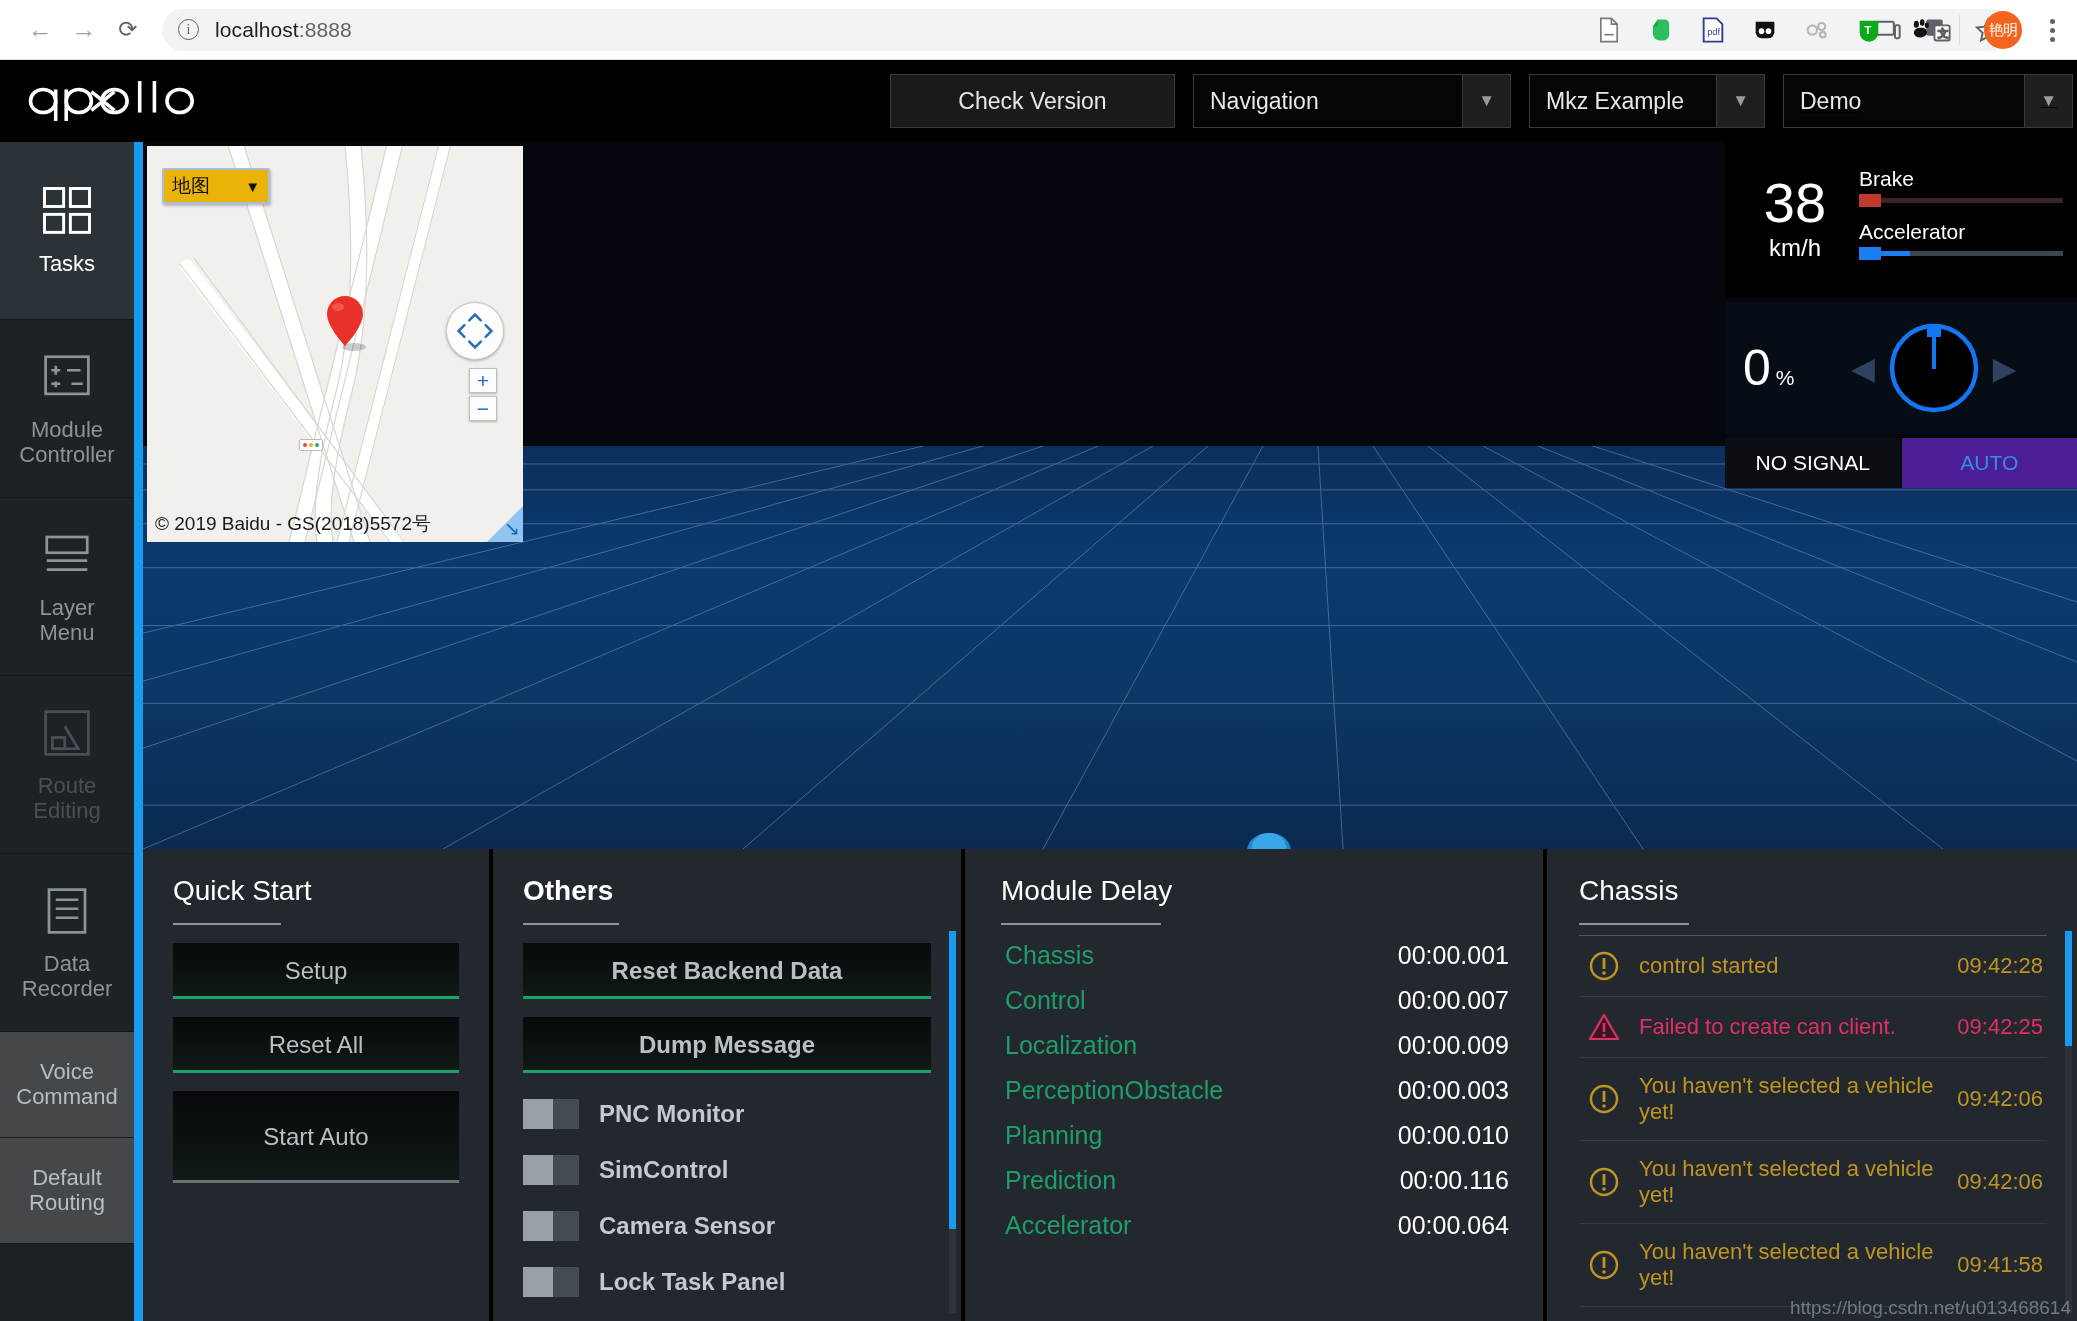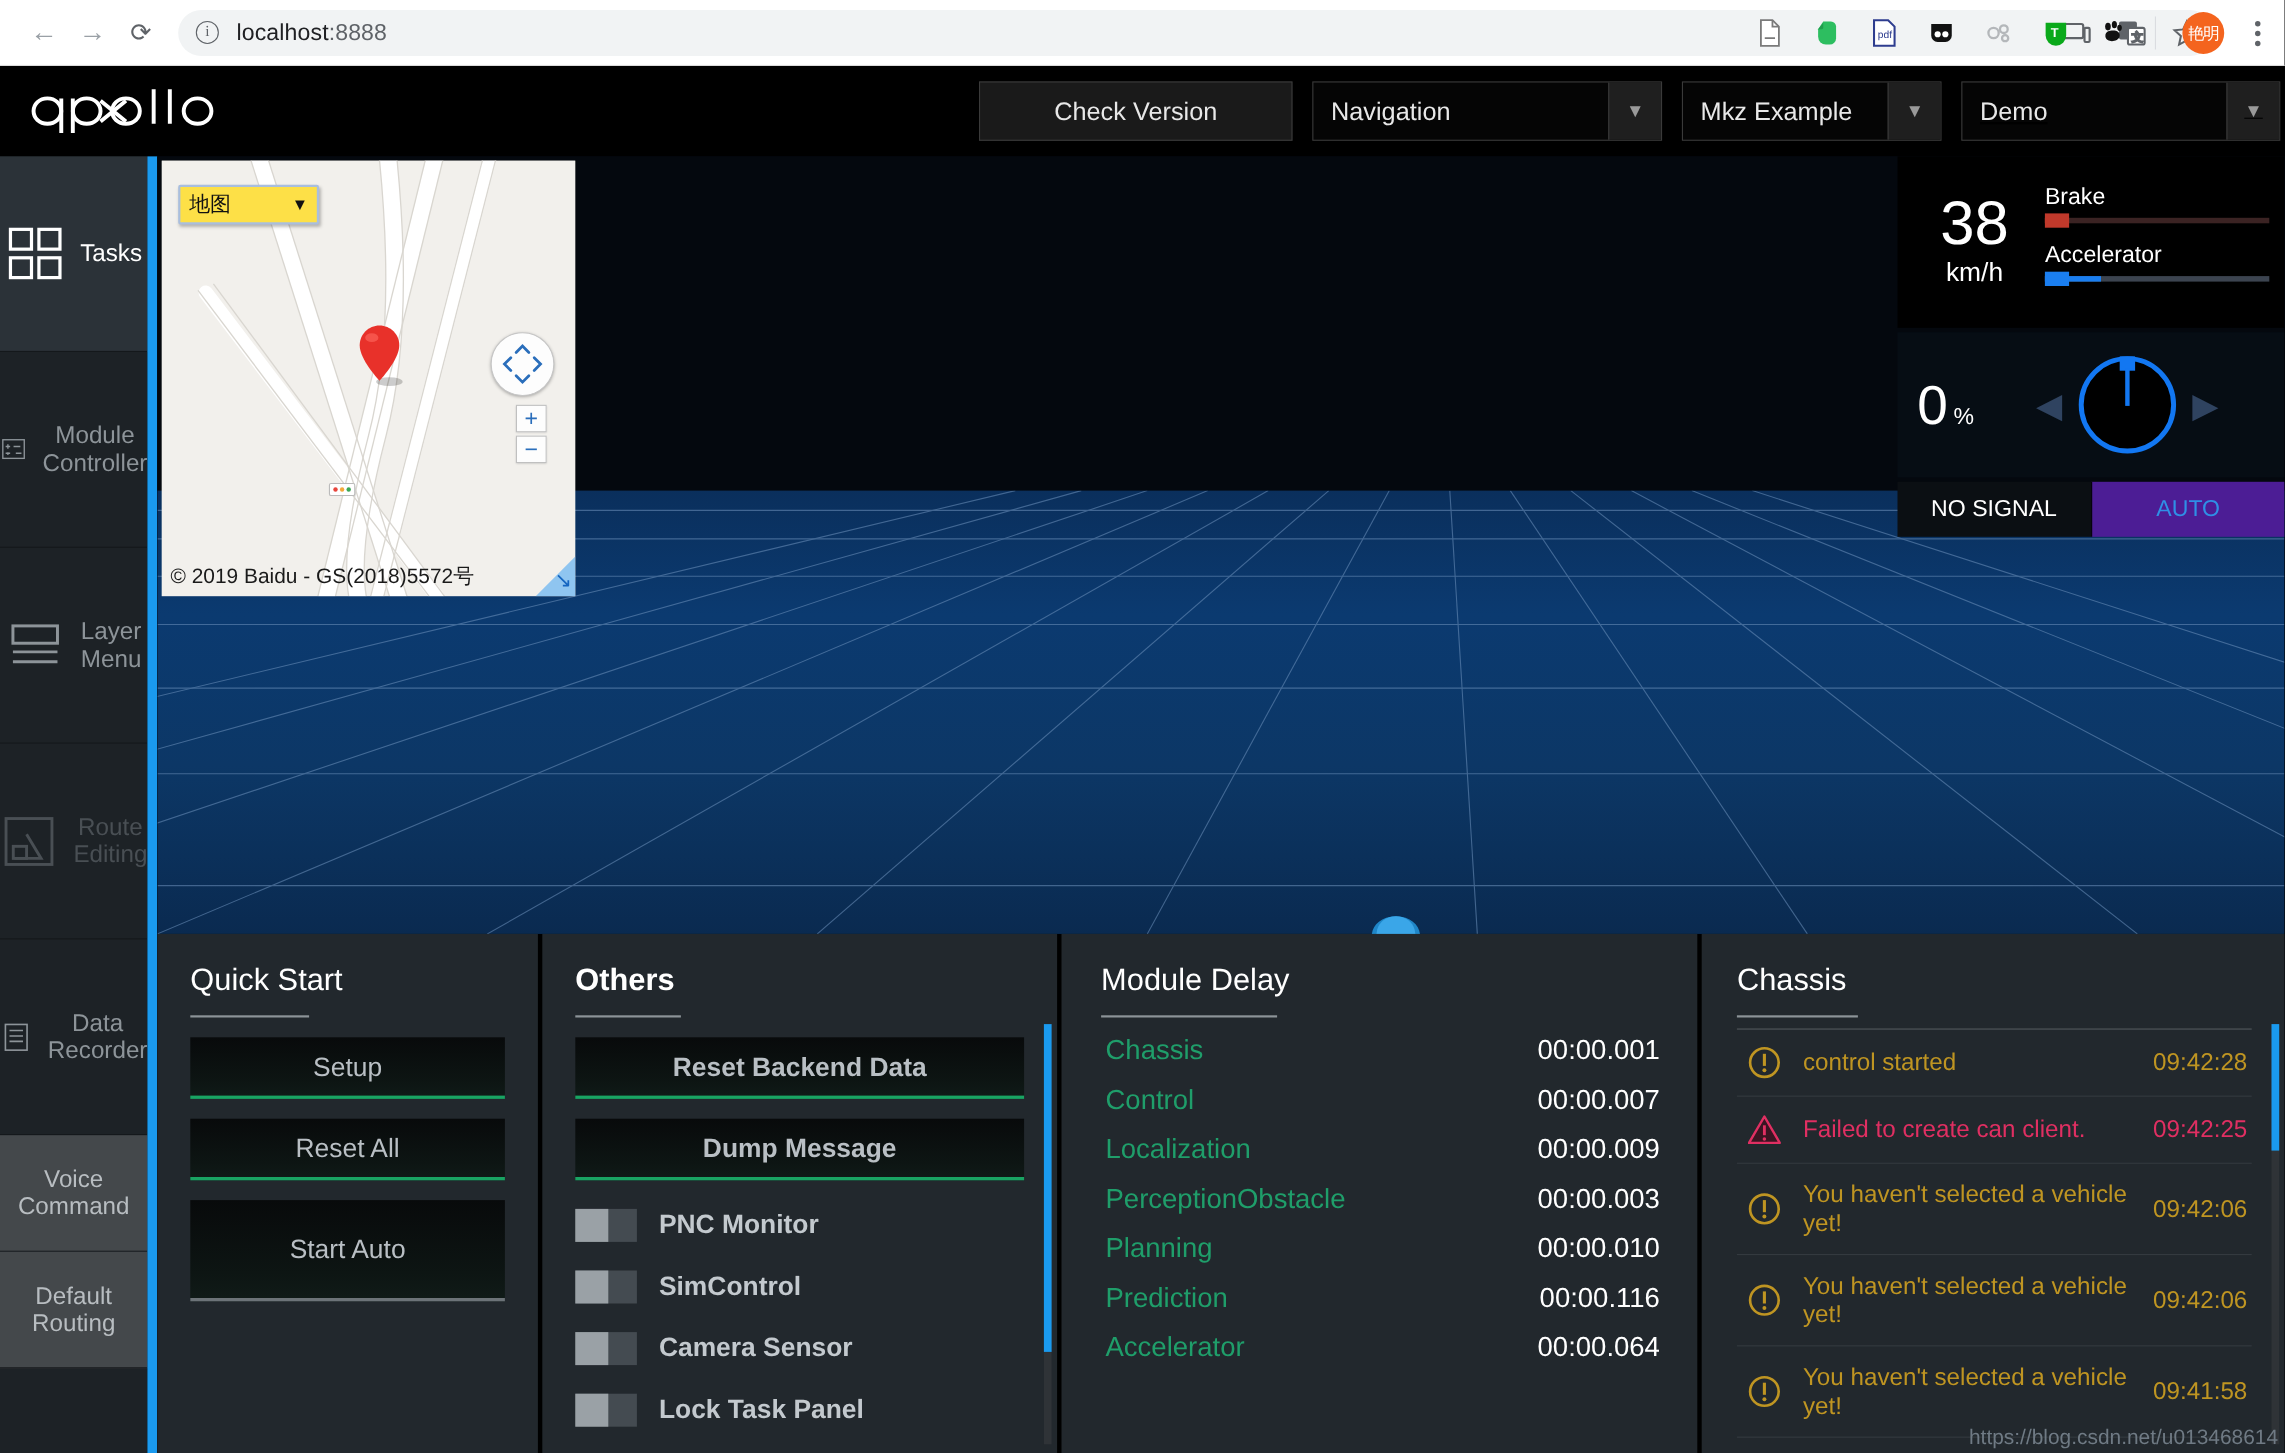--- a/index.html
+++ b/index.html
@@ -88,21 +88,21 @@
   .sel-nav { width: 318px; } .sel-nav .sel-val { width: 270px; }
   .sel-mkz { width: 236px; } .sel-mkz .sel-val { width: 188px; }
   .sel-demo { width: 290px; text-decoration: underline; } .sel-demo .sel-val { width: 242px; }
 
   
   .app-body { display: flex; height: 1179px; background: #000; }
 
   
   .sidebar { width: 134px; background: #1d2226; flex: 0 0 134px; }
   .side-item {
-    height: 178px; display: flex; flex-direction: row;
+    height: 178px; display: flex; flex-direction: column;
     align-items: center; justify-content: center; gap: 14px;
     color: #8d9499; font-size: 22px; line-height: 1.12; text-align: center;
     border-bottom: 1px solid #14181b;
   }
   .side-item.active { background: #2b3238; color: #ffffff; }
   .side-item.disabled { color: #494f54; }
   .side-item.plain { height: 106px; background: #44484b; color: #b8bdc1; gap: 0; }
   .side-ico { width: 54px; height: 54px; }
   .side-lbl { white-space: pre-line; }
 
@@ -122,22 +122,22 @@
   .car { position: absolute; left: 1090px; top: 685px; width: 72px; height: 86px; }
 
   
   .map-widget {
     position: absolute; left: 4px; top: 4px; width: 376px; height: 396px;
     background: #f2f0ec; overflow: hidden;
     font-family: "Liberation Sans", sans-serif;
   }
   .map-widget svg.roads { position: absolute; inset: 0; }
   .map-type-sel {
-    position: absolute; left: 15px; top: 22px; width: 128px; height: 36px;
-    background: #fde047; border: 2px solid #a9bede; border-radius: 2px;
+    position: absolute; left: 15px; top: 22px; width: 108px; height: 36px;
+    background: #eab308; border: 2px solid #a9bede; border-radius: 2px;
     box-shadow: 1px 2px 3px rgba(0,0,0,.25);
     display: flex; align-items: center; justify-content: space-between;
     padding: 0 8px; font-size: 19px; color: #111;
   }
   .map-type-sel .caret { font-size: 15px; }
   .map-pin { position: absolute; left: 176px; top: 148px; }
   .map-pan {
     position: absolute; right: 19px; top: 156px; width: 58px; height: 58px;
     border-radius: 50%; background: #fdfdfd; border: 1px solid #c6c6c6;
     box-shadow: 0 1px 3px rgba(0,0,0,.3);

